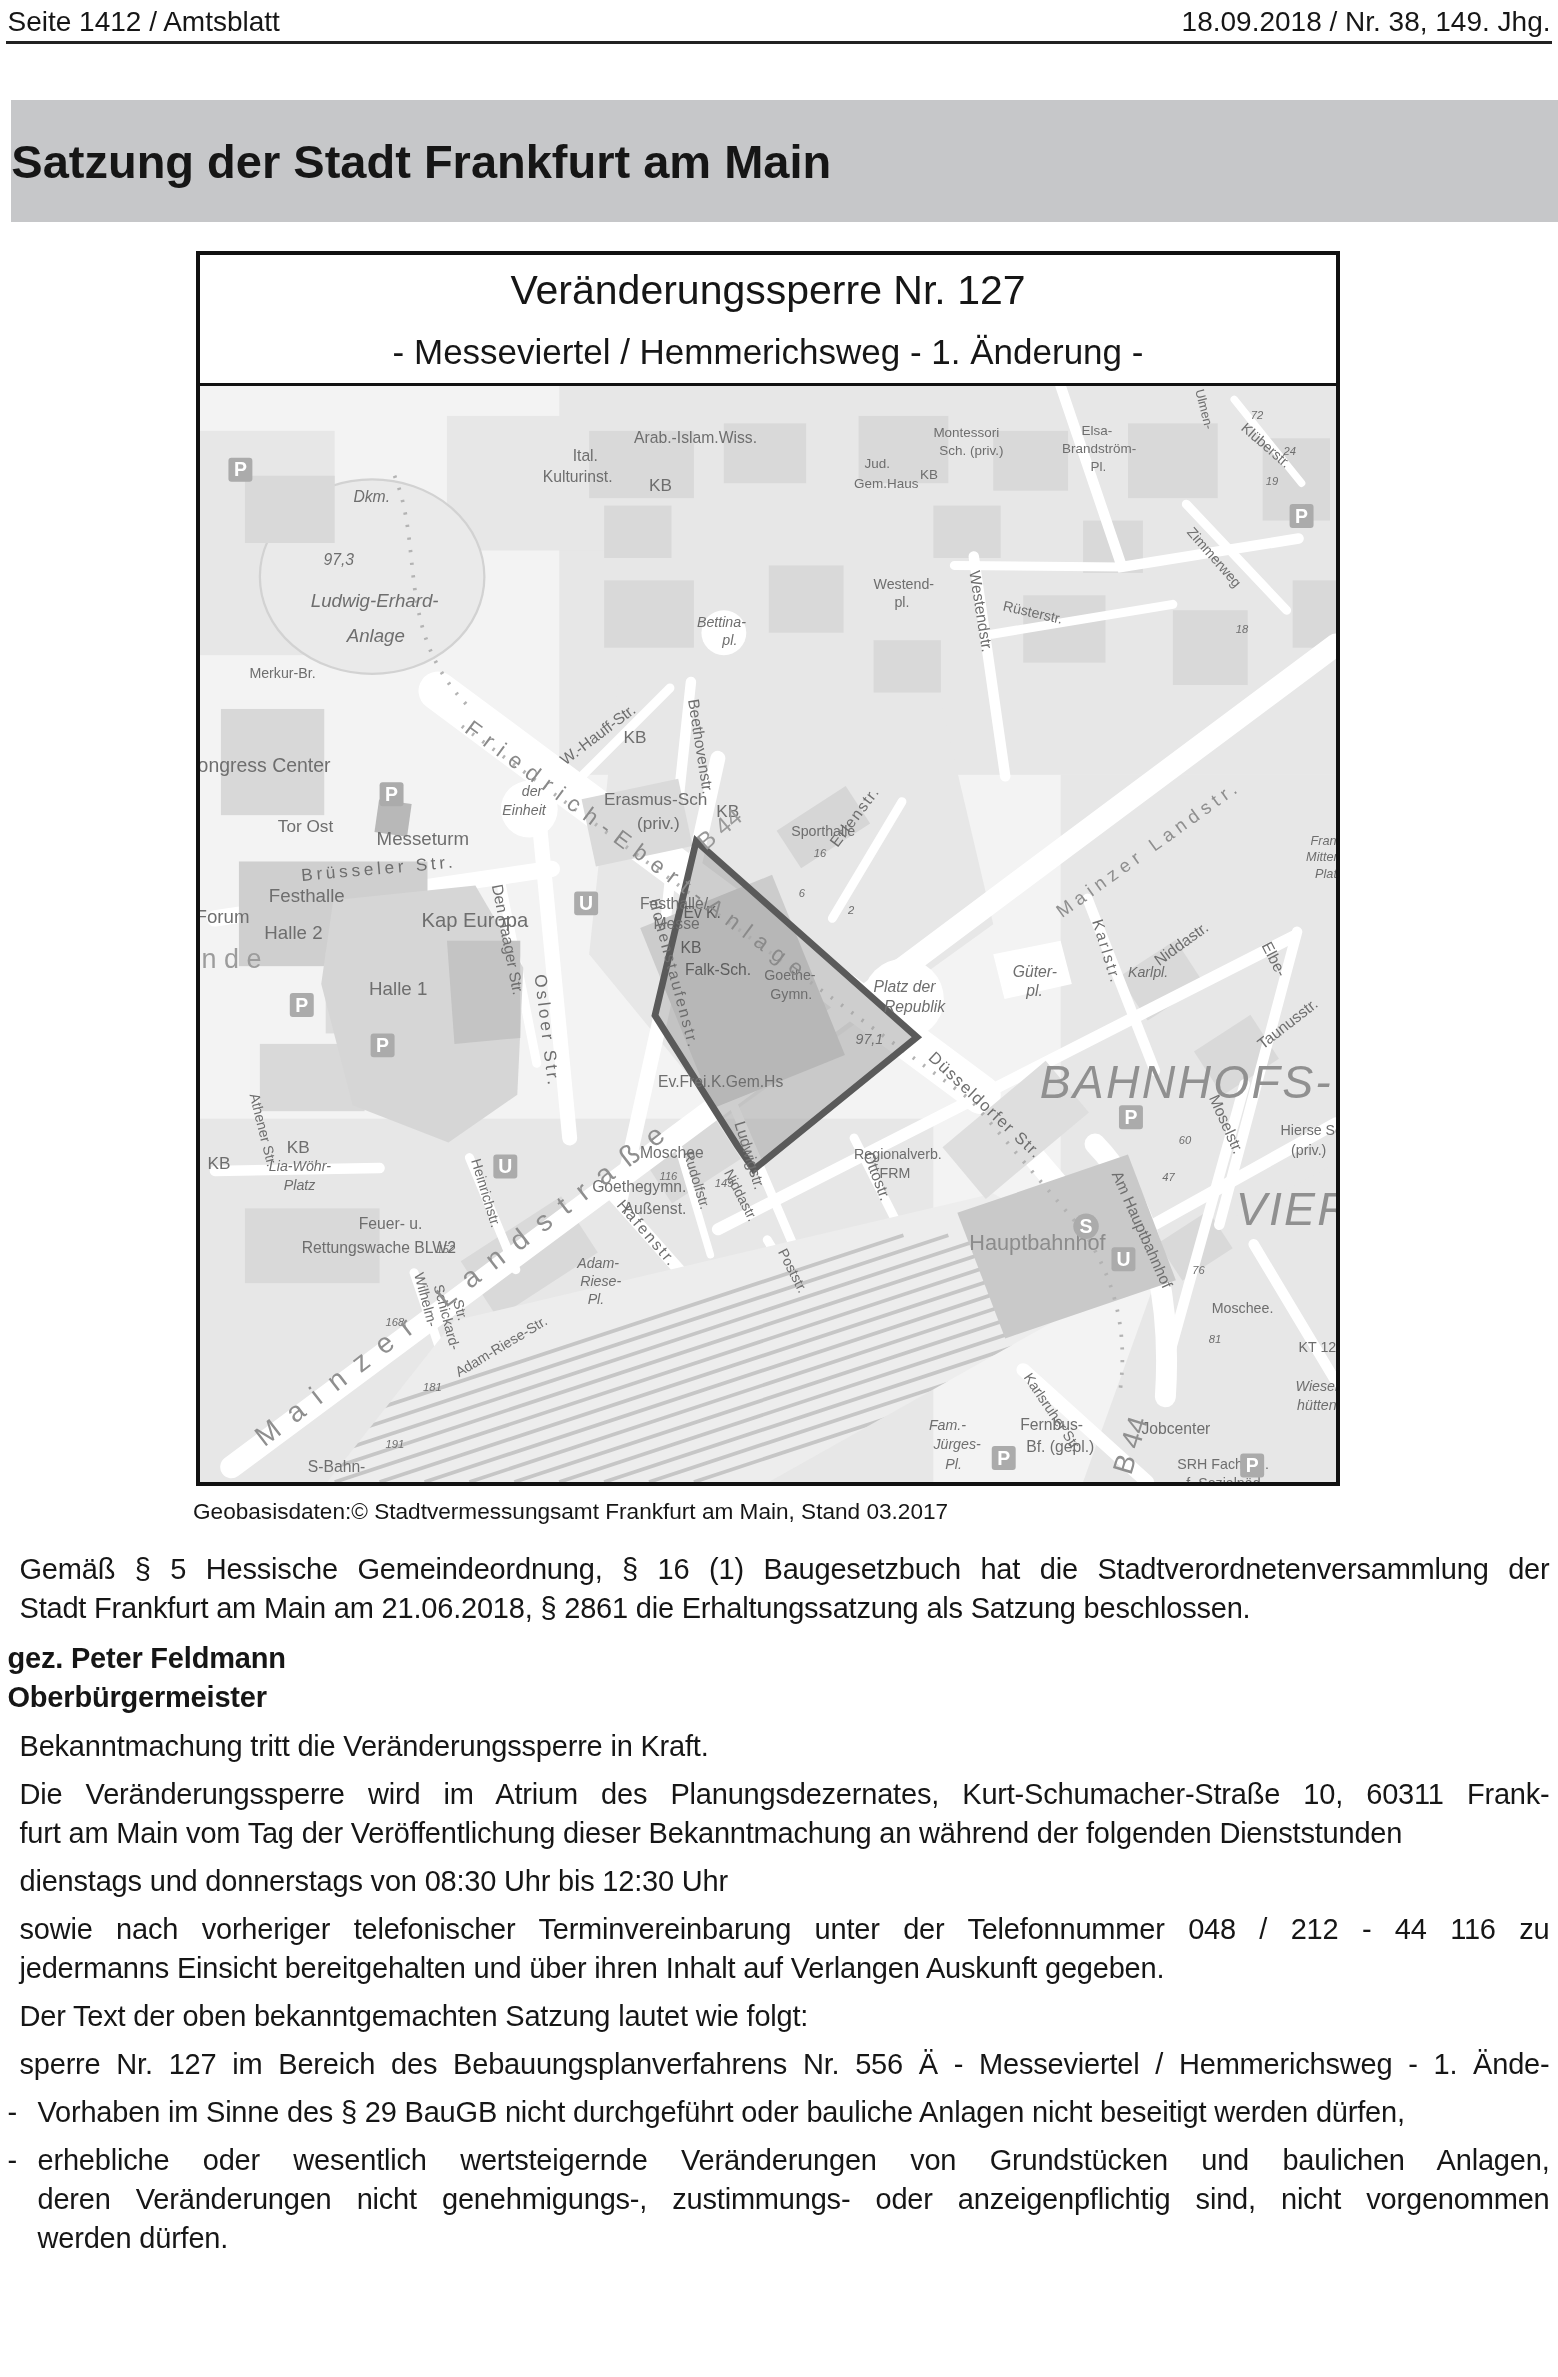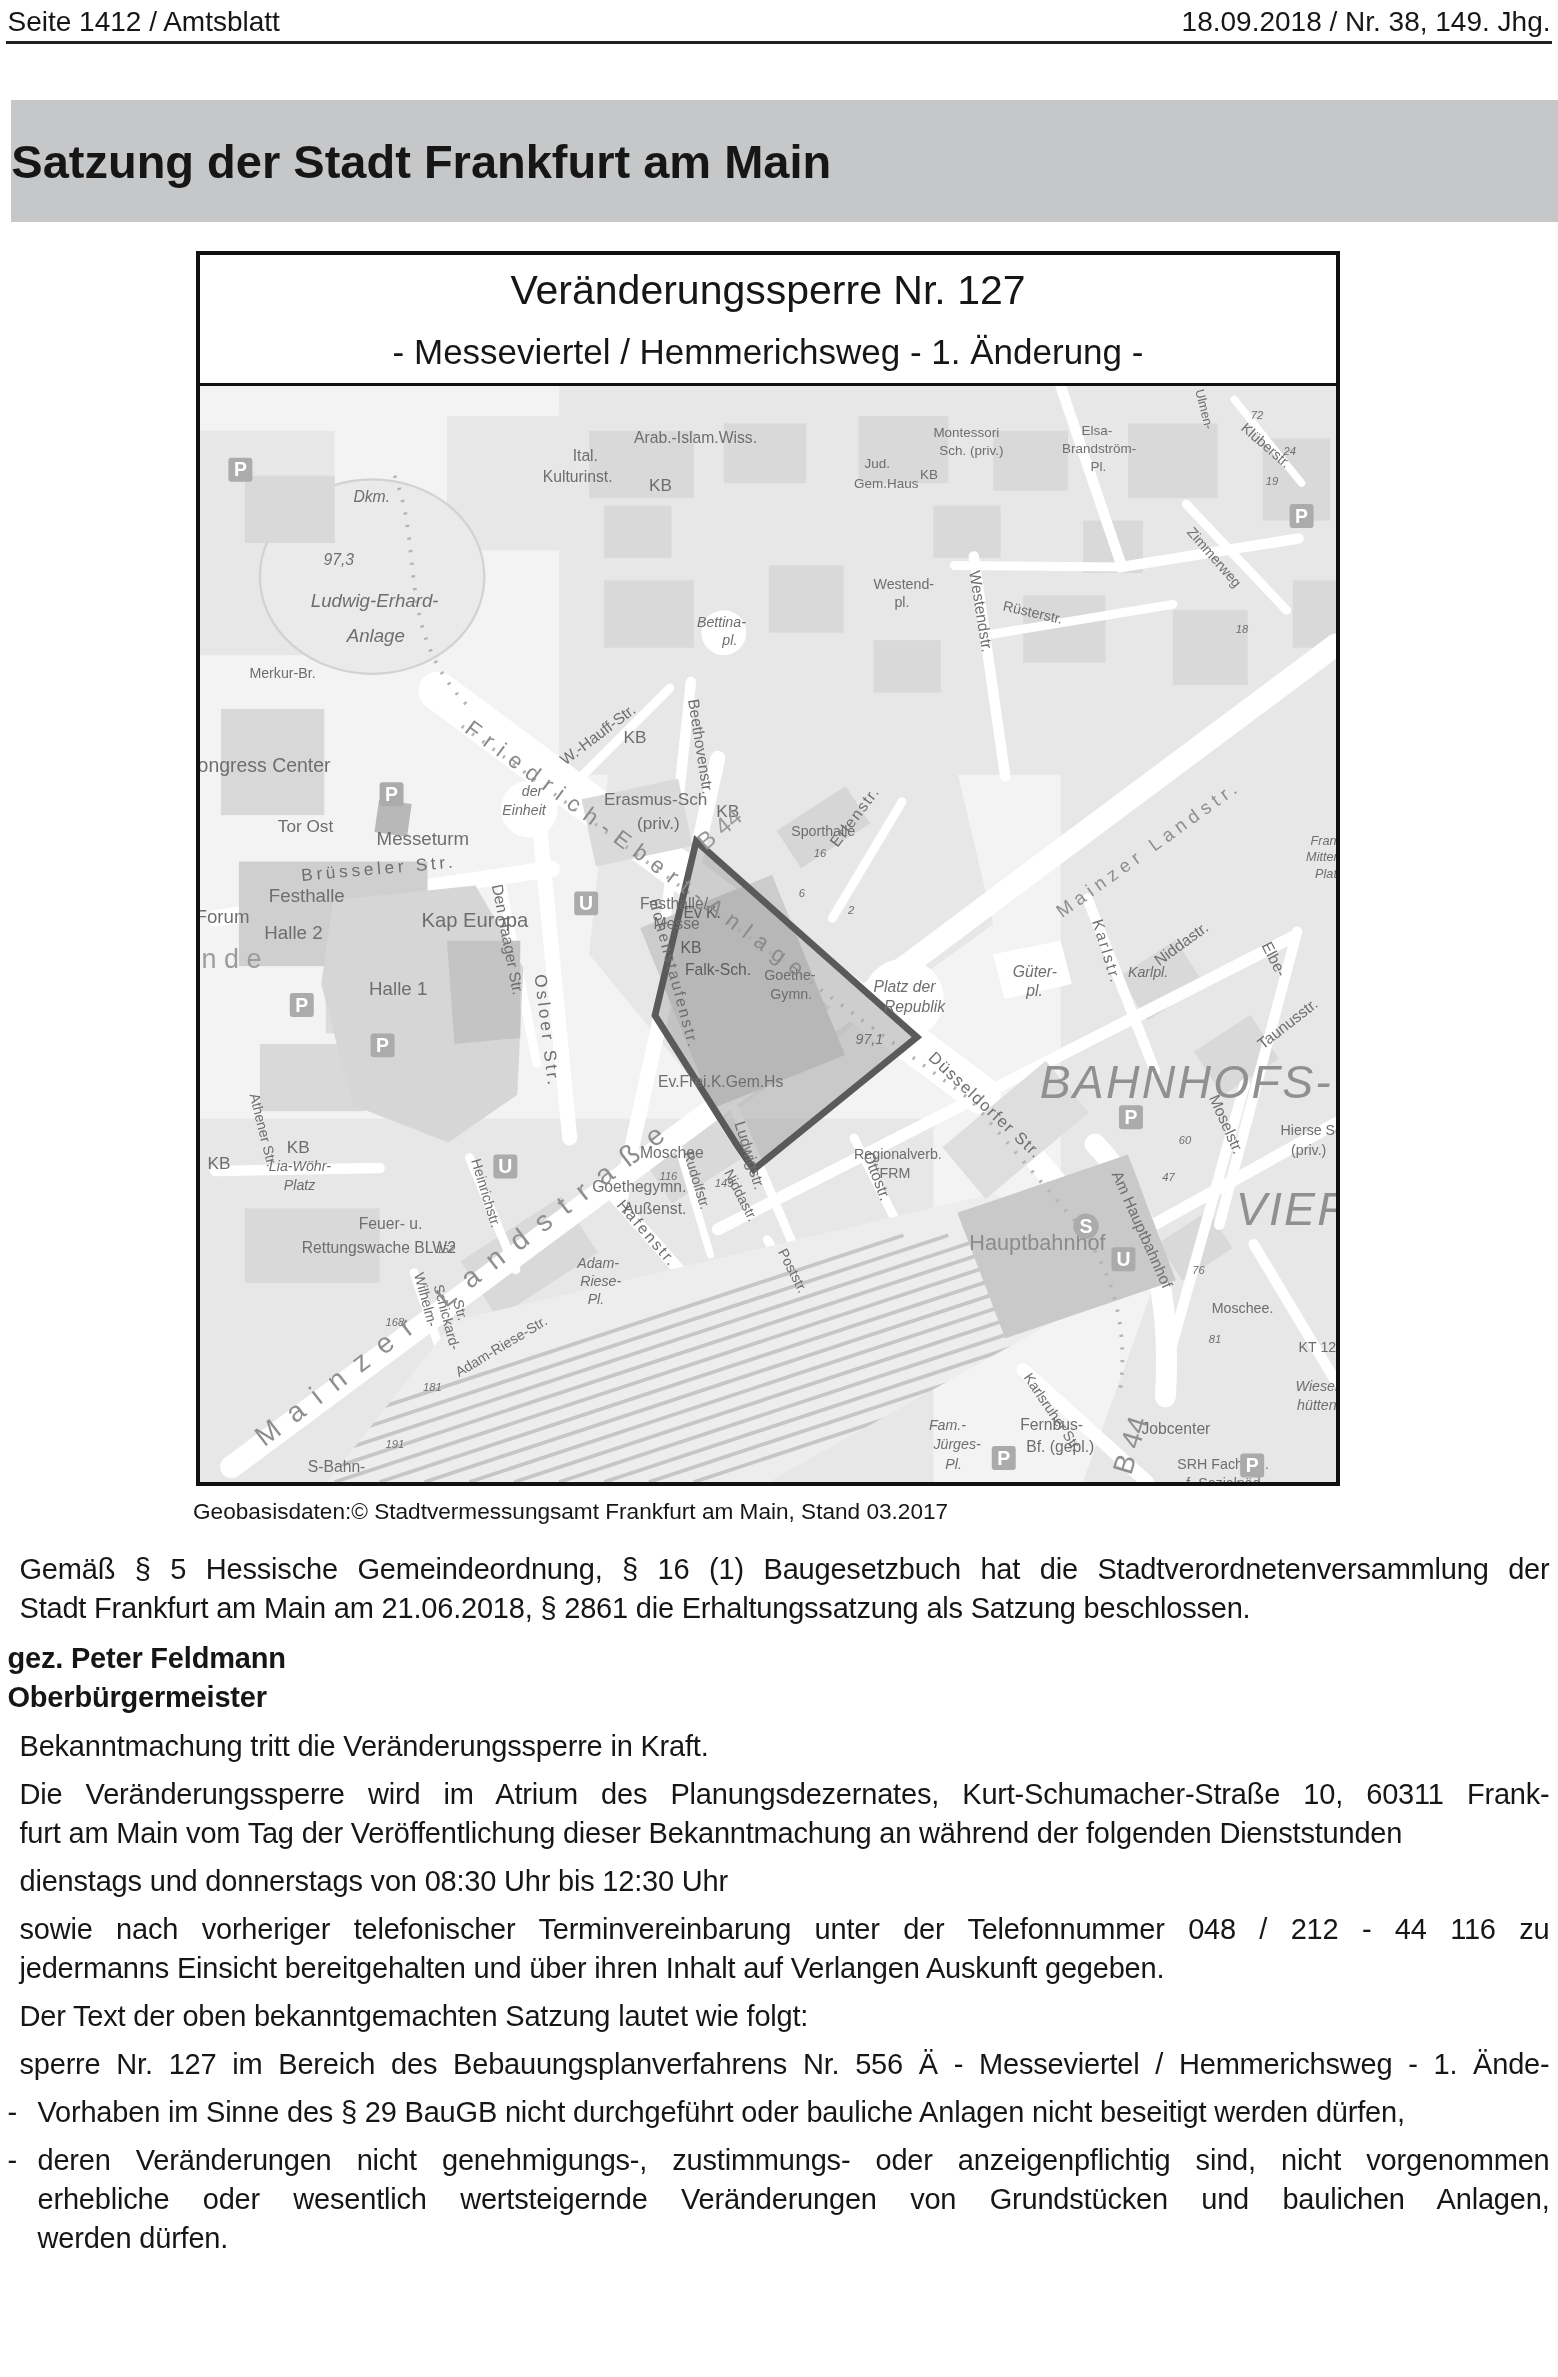--- a/index.html
+++ b/index.html
@@ -410,19 +410,19 @@
     </div>
     <div class="bullet">
       <span class="mk">-</span>
       <div class="bl">
         <div class="lline">Vorhaben im Sinne des § 29 BauGB nicht durchgeführt oder bauliche Anlagen nicht beseitigt werden dürfen,</div>
       </div>
     </div>
     <div class="bullet">
       <span class="mk">-</span>
       <div class="bl">
+        <div class="jline">erhebliche oder wesentlich wertsteigernde Veränderungen von Grundstücken und baulichen Anlagen,</div>
         <div class="jline">deren Veränderungen nicht genehmigungs-, zustimmungs- oder anzeigenpflichtig sind, nicht vorgenommen</div>
-        <div class="jline">erhebliche oder wesentlich wertsteigernde Veränderungen von Grundstücken und baulichen Anlagen,</div>
         <div class="lline">werden dürfen.</div>
       </div>
     </div>
   </div>
 
 
 </body></html>

